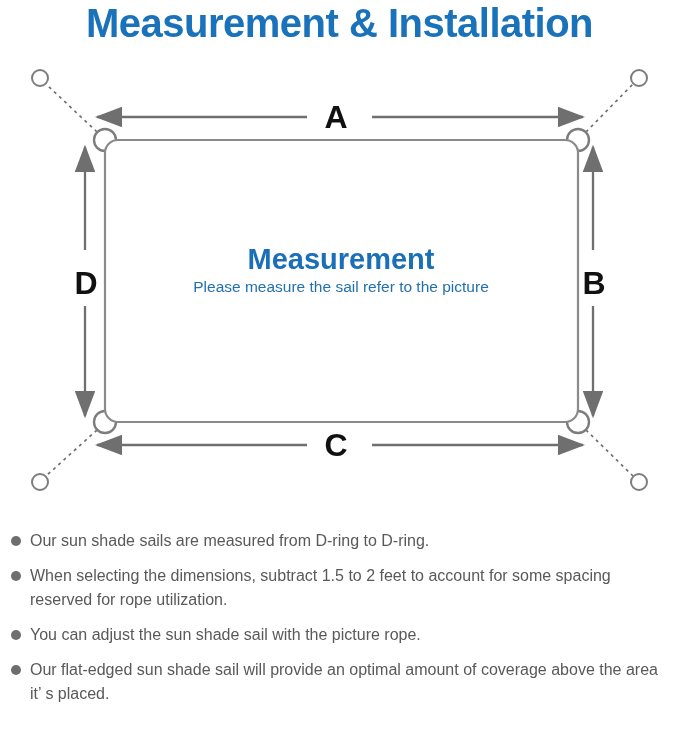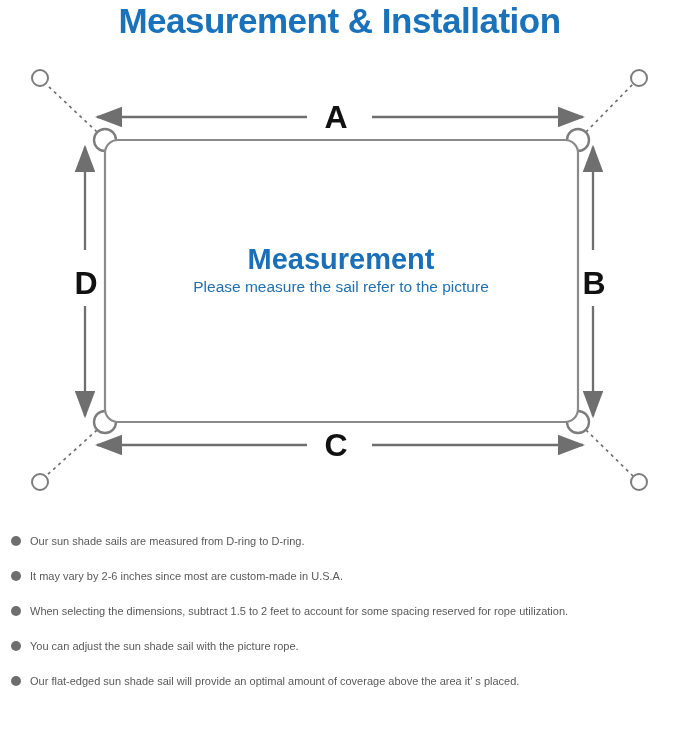--- a/index.html
+++ b/index.html
@@ -16,21 +16,21 @@
     width: 679px;
     height: 739px;
     background: #ffffff;
   }
   .title {
     position: absolute;
     top: 1px;
     left: 0;
     width: 679px;
     text-align: center;
-    font-size: 35px;
+    font-size: 40px;
     font-weight: bold;
     letter-spacing: -0.5px;
     color: #1a72ba;
   }
   .diagram-wrap {
     position: absolute;
     top: 0;
     left: 0;
     width: 679px;
     height: 515px;
@@ -39,21 +39,21 @@
     position: absolute;
     top: 529px;
     left: 10px;
     width: 660px;
   }
   .note-item {
     display: flex;
     align-items: flex-start;
     margin-bottom: 11px;
     color: #595959;
-    font-size: 11px;
+    font-size: 16px;
     line-height: 24px;
   }
   .note-bullet {
     flex: 0 0 auto;
     width: 10px;
     height: 10px;
     border-radius: 50%;
     background: #6e6e6e;
     margin: 7px 9px 0 1px;
   }
@@ -137,24 +137,20 @@
     </svg>
   </div>
 
   <div class="notes">
     <div class="note-item">
       <span class="note-bullet"></span>
       <span class="note-text">Our sun shade sails are measured from D-ring to D-ring.</span>
     </div>
     <div class="note-item">
       <span class="note-bullet"></span>
-      <span class="note-text">It may vary by 2-6 inches since most are custom-made in U.S.A.</span>
-    </div>
-    <div class="note-item">
-      <span class="note-bullet"></span>
       <span class="note-text">When selecting the dimensions, subtract 1.5 to 2 feet to account for some spacing reserved for rope utilization.</span>
     </div>
     <div class="note-item">
       <span class="note-bullet"></span>
       <span class="note-text">You can adjust the sun shade sail with the picture rope.</span>
     </div>
     <div class="note-item">
       <span class="note-bullet"></span>
       <span class="note-text">Our flat-edged sun shade sail will provide an optimal amount of coverage above the area it’ s placed.</span>
     </div>

